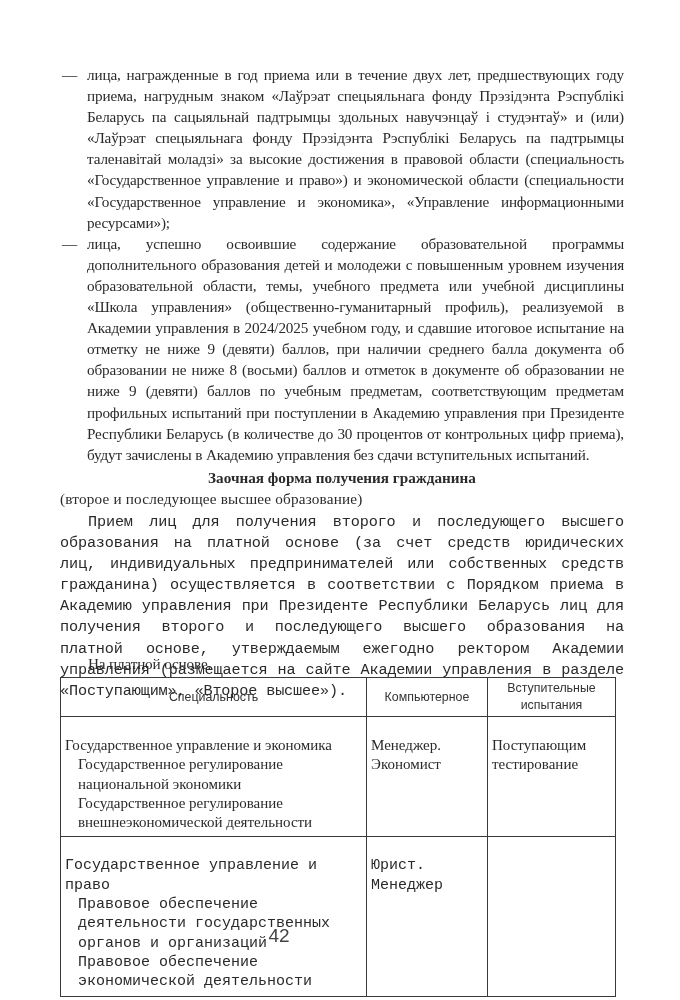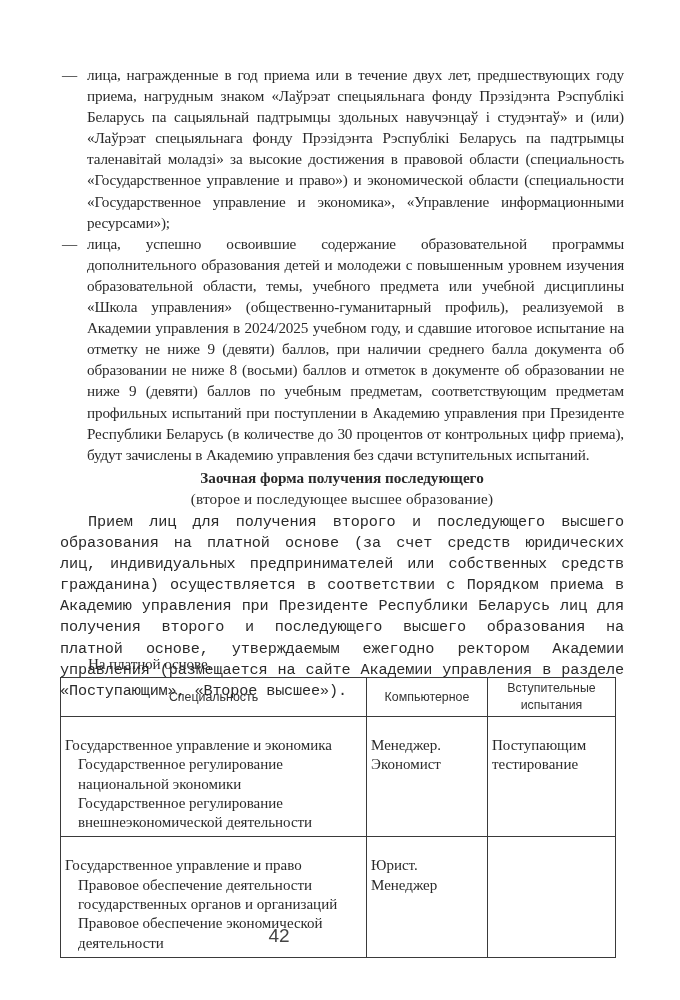--- a/index.html
+++ b/index.html
@@ -4,21 +4,21 @@
 <style>
   html, body { margin:0; padding:0; background:#ffffff; }
   body { width:680px; height:1000px; position:relative; overflow:hidden; color:#2a2a2a;
          font-family:"Liberation Serif", "DejaVu Serif", serif; }
   .page { position:absolute; left:0; top:0; width:680px; height:1000px; }
   .text { font-size:15.2px; line-height:21.1px; letter-spacing:-0.15px; }
   .bullet-list { position:absolute; left:62px; top:64px; width:562px; margin:0; padding:0; list-style:none; }
   .bullet { position:relative; padding-left:25px; text-align:justify; margin:0; }
   .bullet .dash { position:absolute; left:0; top:0; }
   .section-title { position:absolute; left:60px; top:467px; width:564px; text-align:center; font-weight:bold; font-size:15.2px; line-height:21px; }
-  .section-subtitle { position:absolute; left:60px; top:488px; width:564px; text-align:center; font-size:15.2px; line-height:21px; letter-spacing:0.2px; }
+  .section-subtitle { position:absolute; left:60px; top:488px; width:564px; font-size:15.2px; line-height:21px; letter-spacing:0.2px; }
   .para { position:absolute; left:60px; top:512px; width:564px; text-align:justify; text-indent:28px; margin:0;font-family:Liberation Mono, monospace; }
   .note { position:absolute; left:88px; top:653px; margin:0; }
   table.admission { position:absolute; left:60px; top:677px; width:492px; border-collapse:collapse; table-layout:fixed; }
   table.admission th, table.admission td { border:1.5px solid #3a3a3a; vertical-align:top; }
   table.admission th { font-family:"Liberation Sans", "DejaVu Sans", sans-serif; font-weight:normal; font-size:12.4px; line-height:17px; height:38px; text-align:center; vertical-align:middle; padding:0 4px; color:#333; }
   table.admission td { font-size:15px; line-height:19.3px; padding:19px 4px 4px 4px; }
   .col-spec { width:306px; }
   .col-qual { width:121px; }
   .col-exam { width:128px; }
   .spec-main { display:block; margin-left:0; }
@@ -34,21 +34,21 @@
     <li class="bullet">
       <span class="dash">—</span>
       <span>лица, награжденные в год приема или в течение двух лет, предшествующих году приема, нагрудным знаком «Лаўрэат спецыяльнага фонду Прэзідэнта Рэспублікі Беларусь па сацыяльнай падтрымцы здольных навучэнцаў і студэнтаў» и (или) «Лаўрэат спецыяльнага фонду Прэзідэнта Рэспублікі Беларусь па падтрымцы таленавітай моладзі» за высокие достижения в правовой области (специальность «Государственное управление и право») и экономической области (специальности «Государственное управление и экономика», «Управление информационными ресурсами»);</span>
     </li>
     <li class="bullet">
       <span class="dash">—</span>
       <span>лица, успешно освоившие содержание образовательной программы дополнительного образования детей и молодежи с повышенным уровнем изучения образовательной области, темы, учебного предмета или учебной дисциплины «Школа управления» (общественно-гуманитарный профиль), реализуемой в Академии управления в 2024/2025 учебном году, и сдавшие итоговое испытание на отметку не ниже 9 (девяти) баллов, при наличии среднего балла документа об образовании не ниже 8 (восьми) баллов и отметок в документе об образовании не ниже 9 (девяти) баллов по учебным предметам, соответствующим предметам профильных испытаний при поступлении в Академию управления при Президенте Республики Беларусь (в количестве до 30 процентов от контрольных цифр приема), будут зачислены в Академию управления без сдачи вступительных испытаний.</span>
     </li>
   </ul>
 
-  <div class="section-title">Заочная форма получения последующего</div>
+  <div class="section-title">Заочная форма получения гражданина</div>
   <div class="section-subtitle">(второе и последующее высшее образование)</div>
 
   <p class="para text">Прием лиц для получения второго и последующего высшего образования на платной основе (за счет средств юридических лиц, индивидуальных предпринимателей или собственных средств гражданина) осуществляется в соответствии с Порядком приема в Академию управления при Президенте Республики Беларусь лиц для получения второго и последующего высшего образования на платной основе, утверждаемым ежегодно ректором Академии управления (размещается на сайте Академии управления в разделе «Поступающим», «Второе высшее»).</p>
 
   <p class="note text">На платной основе.</p>
 
   <table class="admission">
     <colgroup>
       <col class="col-spec">
         <col class="col-qual">
@@ -70,21 +70,21 @@
         </td>
         <td>
           <span style="display:block">Менеджер.</span>
           <span style="display:block">Экономист</span>
         </td>
         <td>
           <span style="display:block">Поступающим</span>
           <span style="display:block">тестирование</span>
         </td>
       </tr>
-      <tr style="height:96px;">
+      <tr style="height:96px;font-family:Liberation Mono, monospace;">
         <td>
           <span class="spec-main">Государственное управление и право</span>
           <span class="spec-sub">Правовое обеспечение деятельности государственных органов и организаций</span>
           <span class="spec-sub">Правовое обеспечение экономической деятельности</span>
         </td>
         <td>
           <span style="display:block">Юрист.</span>
           <span style="display:block">Менеджер</span>
         </td>
         <td></td>

